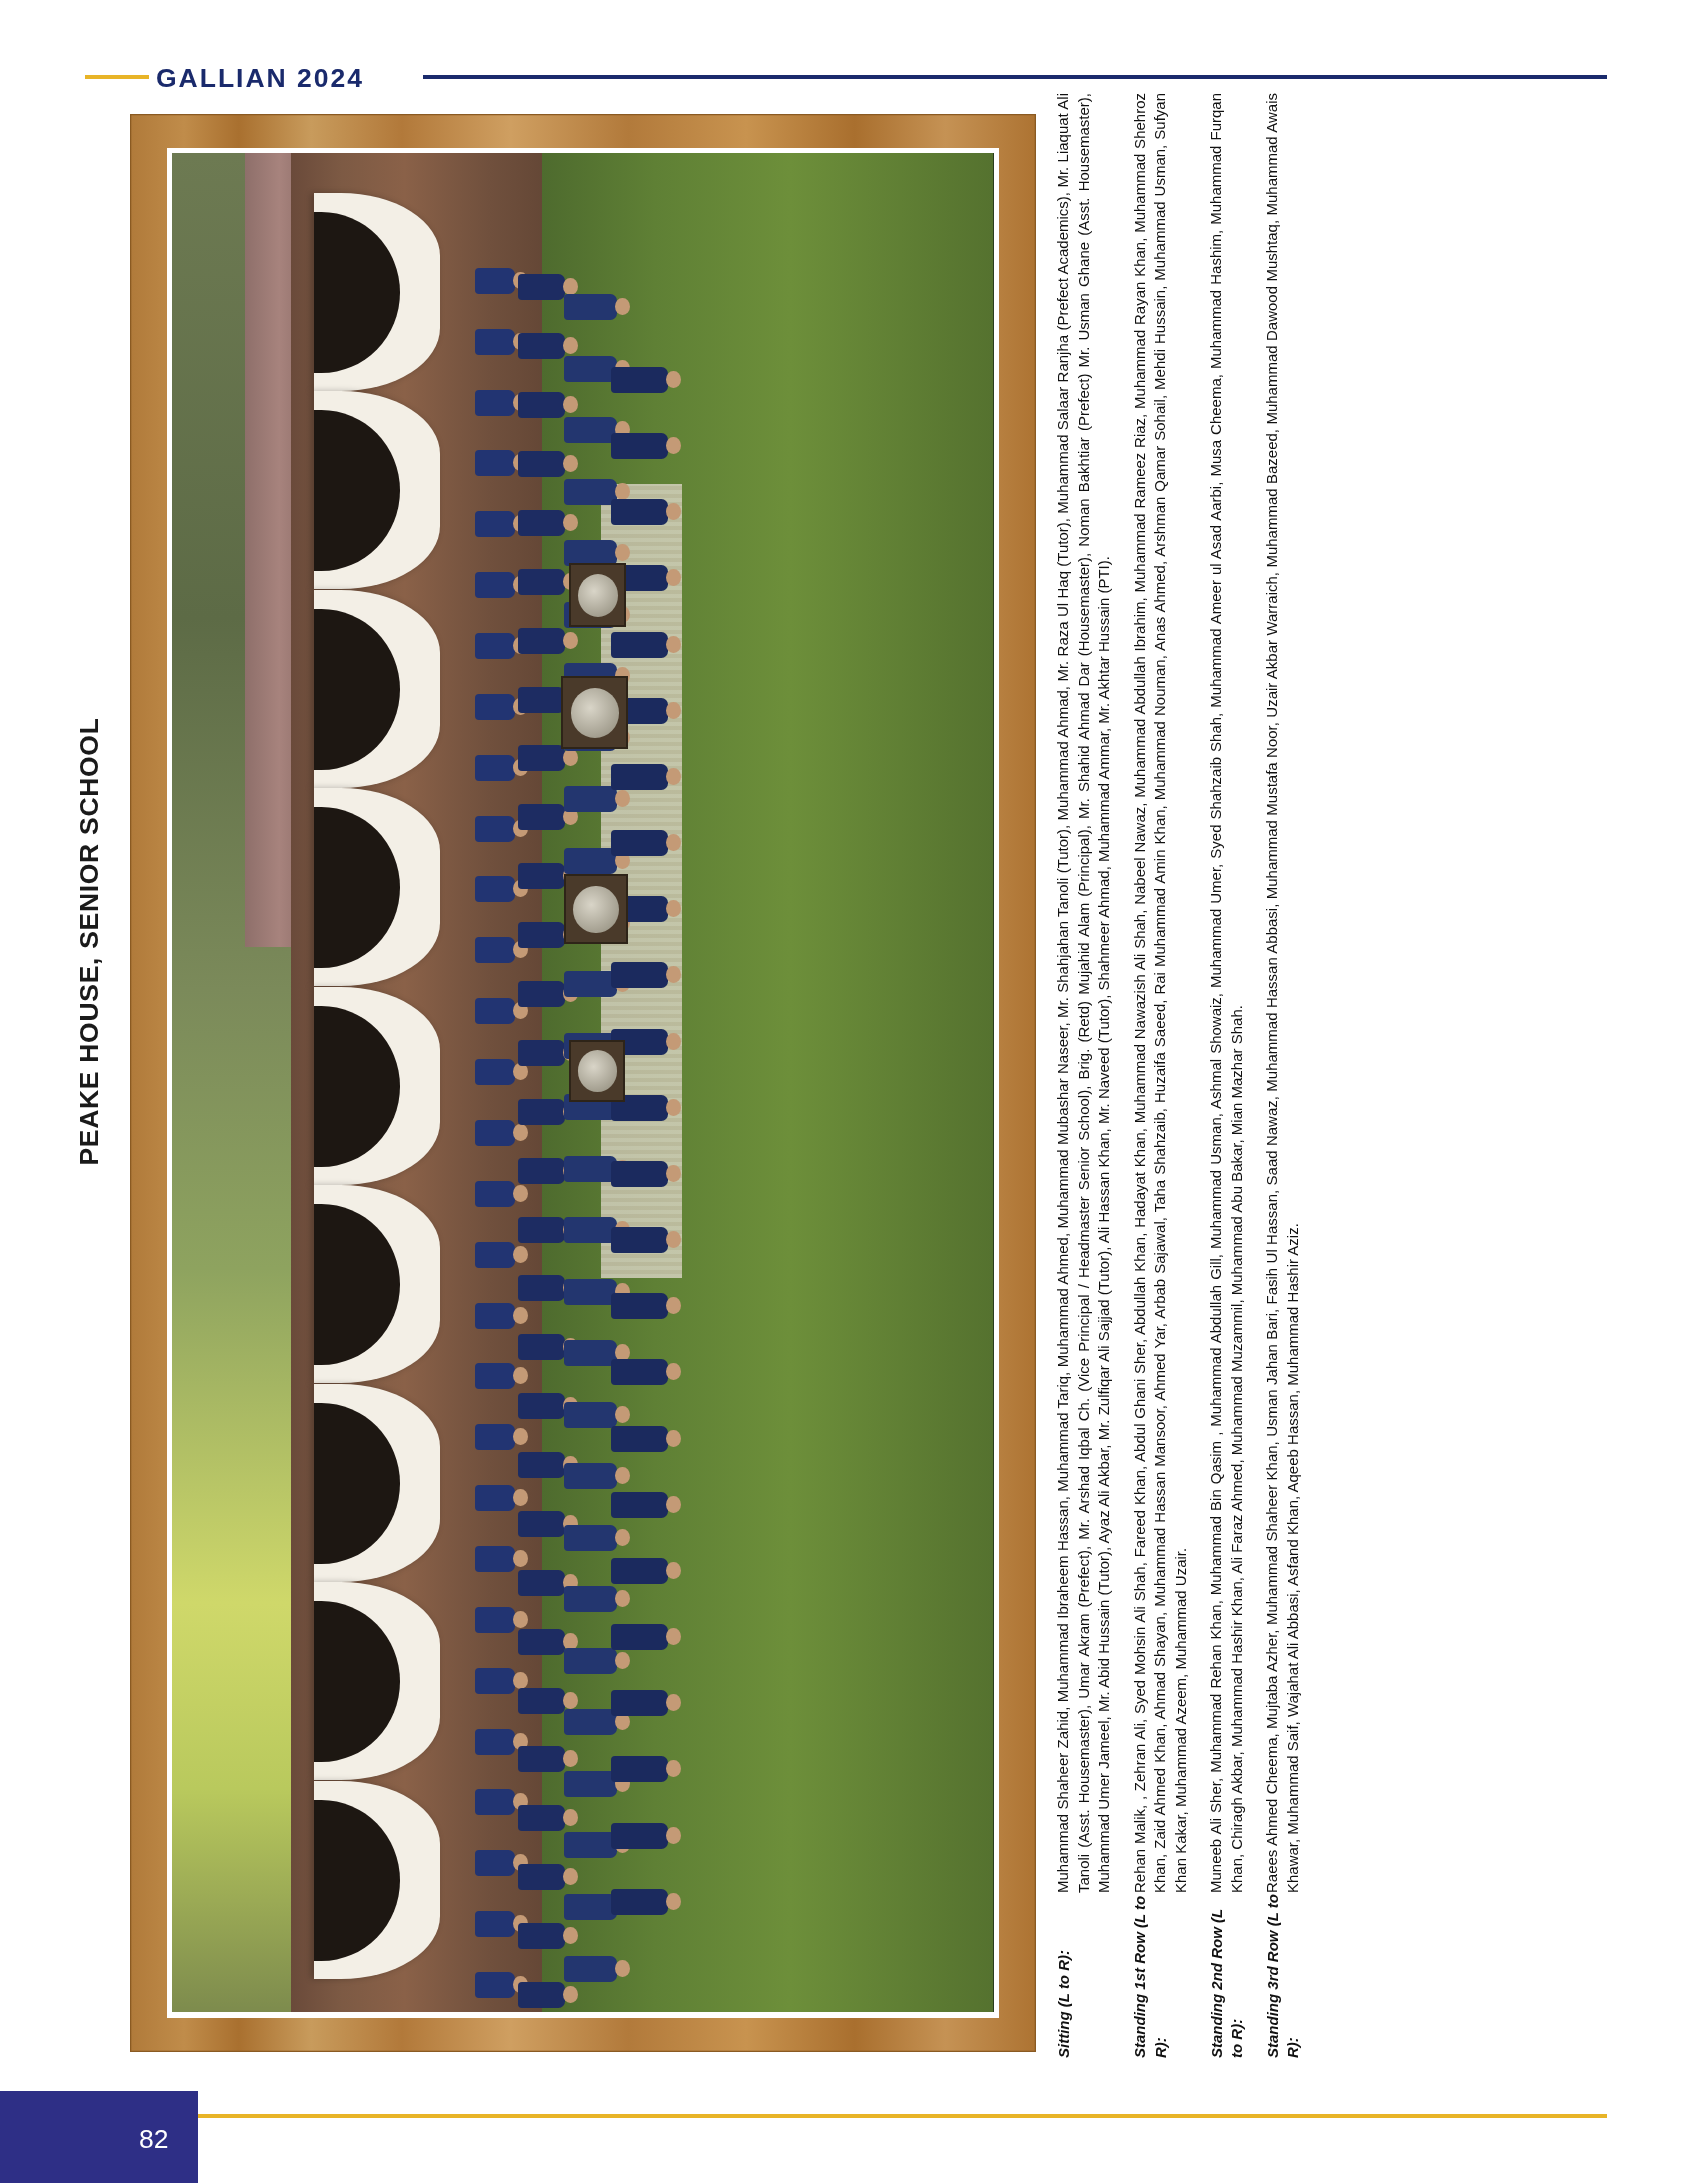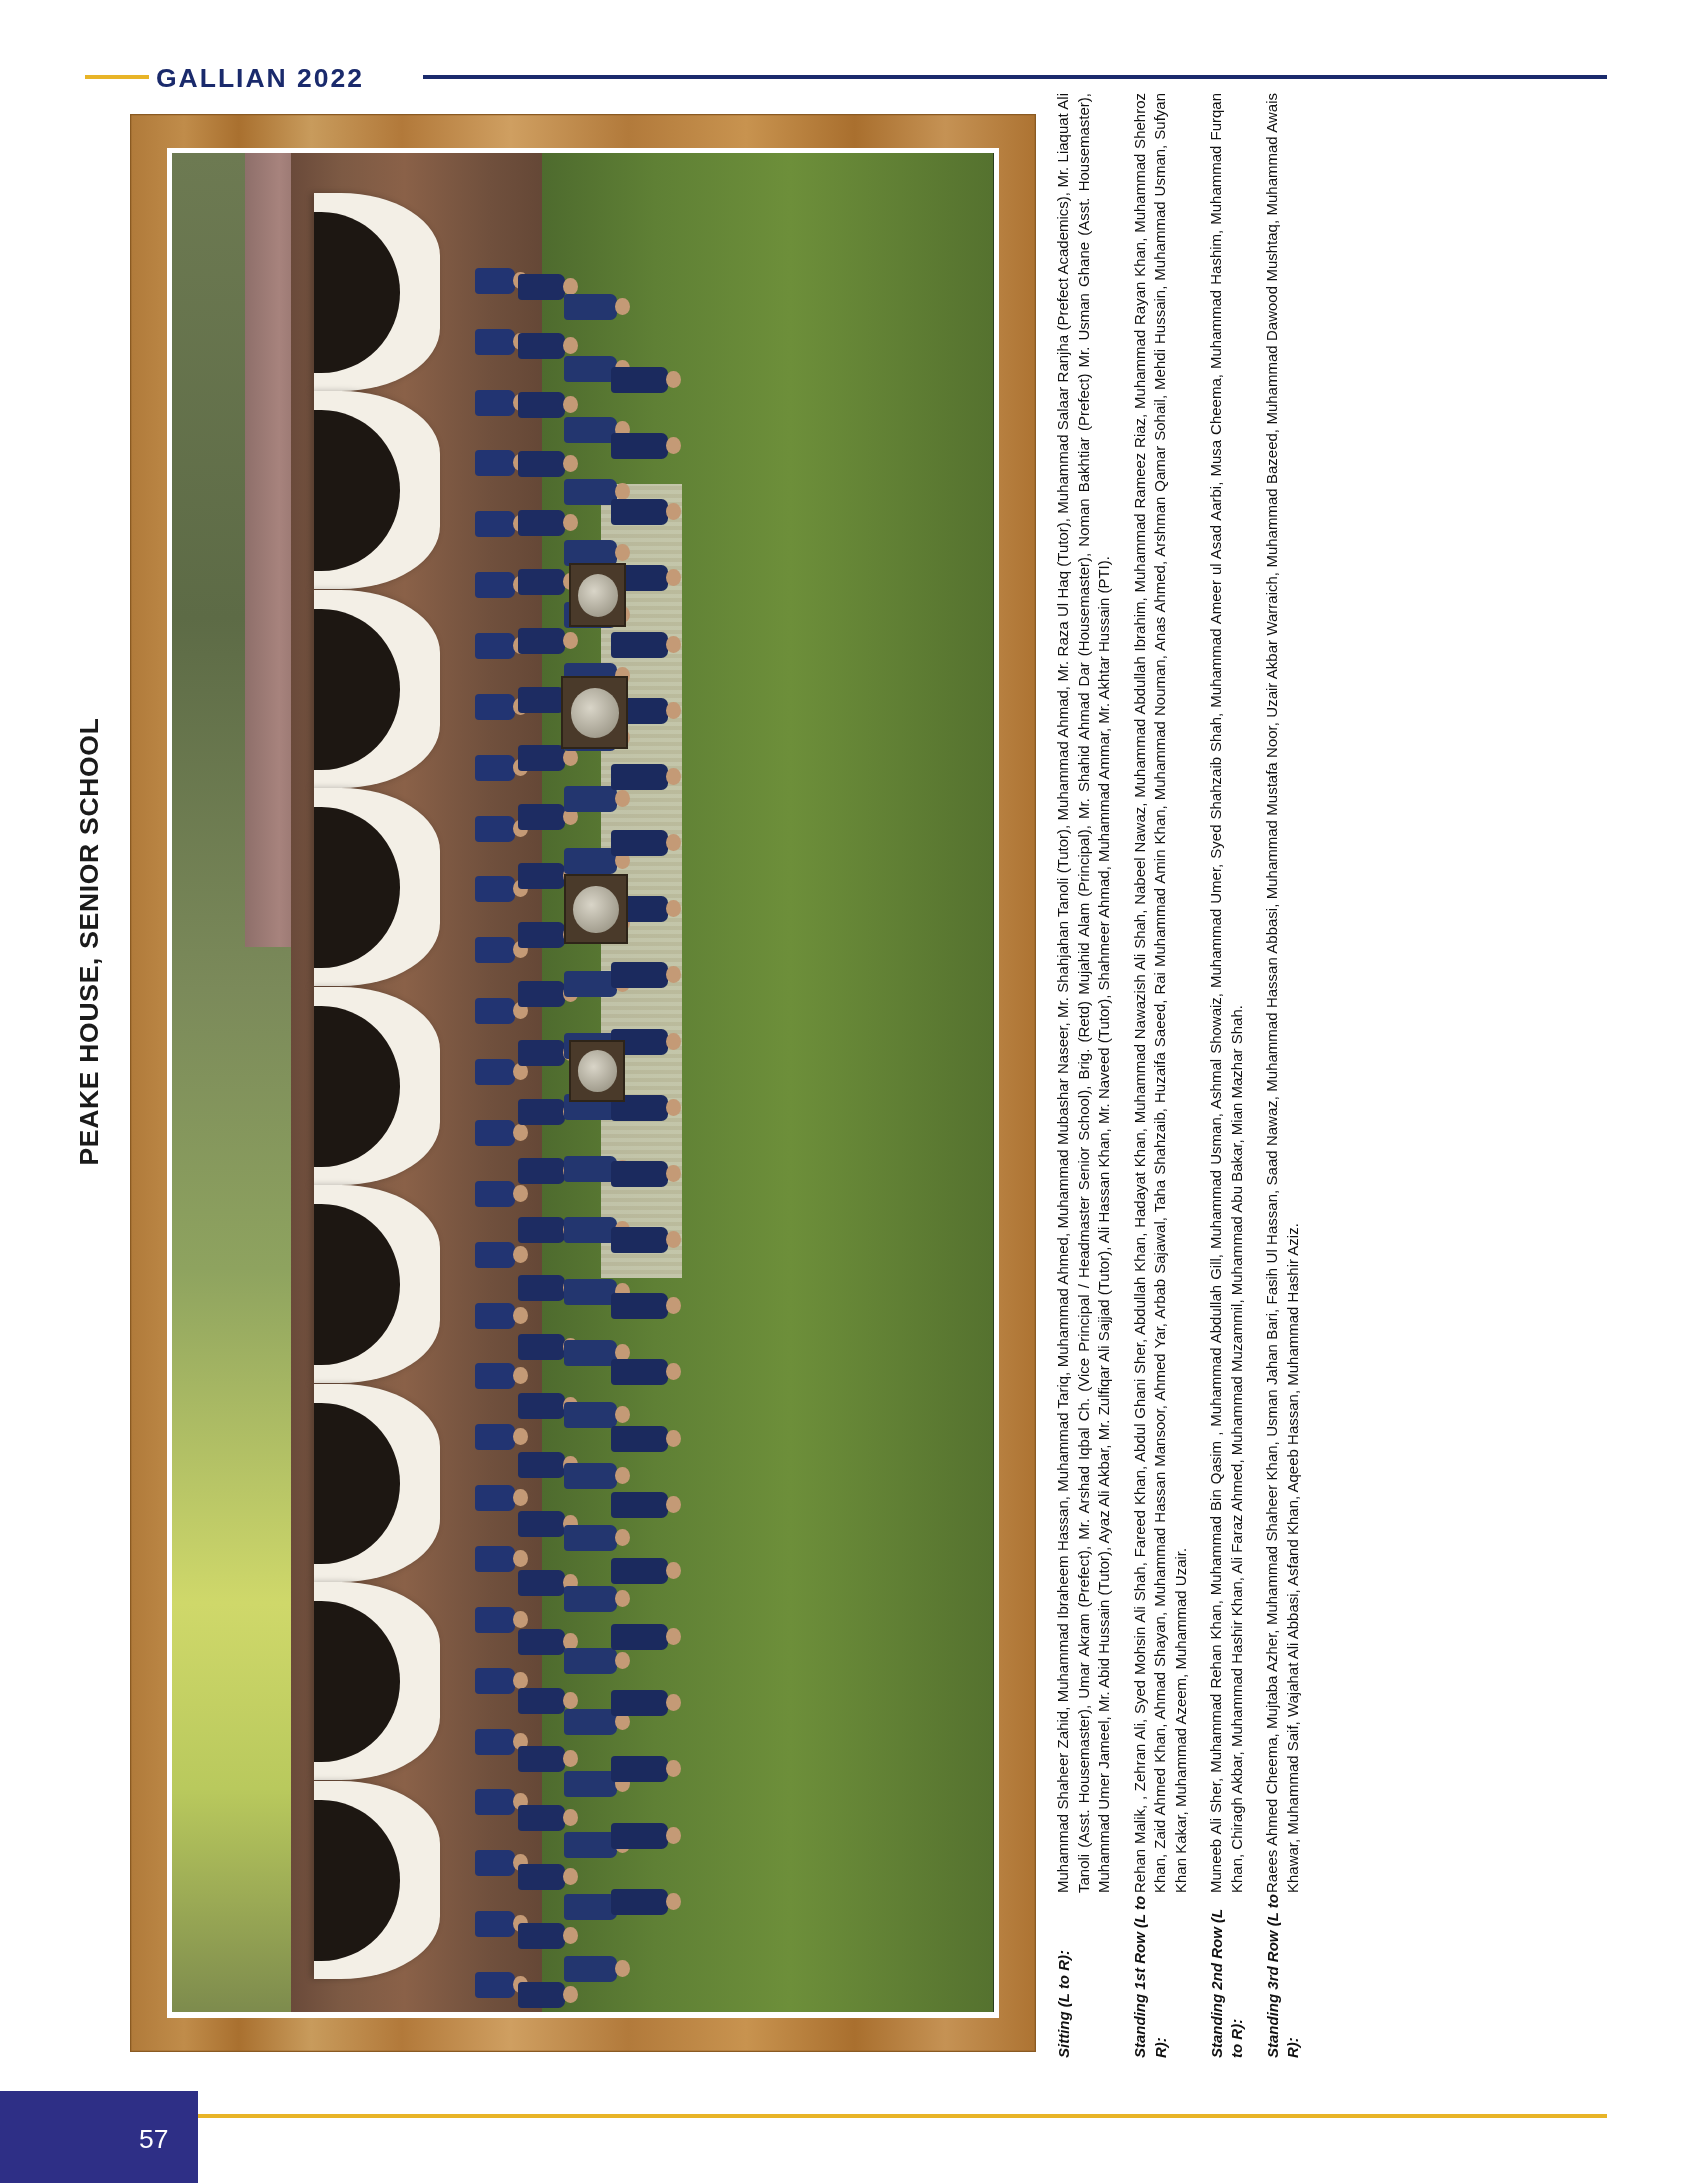--- a/index.html
+++ b/index.html
@@ -274,21 +274,21 @@
     font-size: 26.5px;
     color: #ffffff;
     font-weight: normal;
   }
 </style>
 </head>
 <body>
 
 <div class="header">
   <div class="header-rule-left"></div>
-  <div class="header-title">GALLIAN 2022</div>
+  <div class="header-title">GALLIAN 2024</div>
   <div class="header-rule-right"></div>
 </div>
 
 <div class="page-title-vertical">PEAKE HOUSE, SENIOR SCHOOL</div>
 
 <div class="photo-frame">
   <div class="photo-inner-border">
     <div class="photo">
       <div class="ph-scene" id="ph-scene">
         <div class="ph-sky"></div>
@@ -814,14 +814,14 @@
     <div class="cap-block">
       <div class="cap-label">Standing 3rd Row (L to R):</div>
       <div class="cap-text">Raees Ahmed Cheema, Mujtaba Azher, Muhammad Shaheer Khan, Usman Jahan Bari, Fasih Ul Hassan, Saad Nawaz, Muhammad Hassan Abbasi, Muhammad Mustafa Noor, Uzair Akbar Warraich, Muhammad Bazeed, Muhammad Dawood Mushtaq, Muhammad Awais Khawar, Muhammad Saif, Wajahat Ali Abbasi, Asfand Khan, Aqeeb Hassan, Muhammad Hashir Aziz.</div>
     </div>
 
   </div>
 </div>
 
 <div class="footer-bar"></div>
 <div class="footer-rule"></div>
-<div class="page-number">57</div>
+<div class="page-number">82</div>
 
 
 </body></html>

